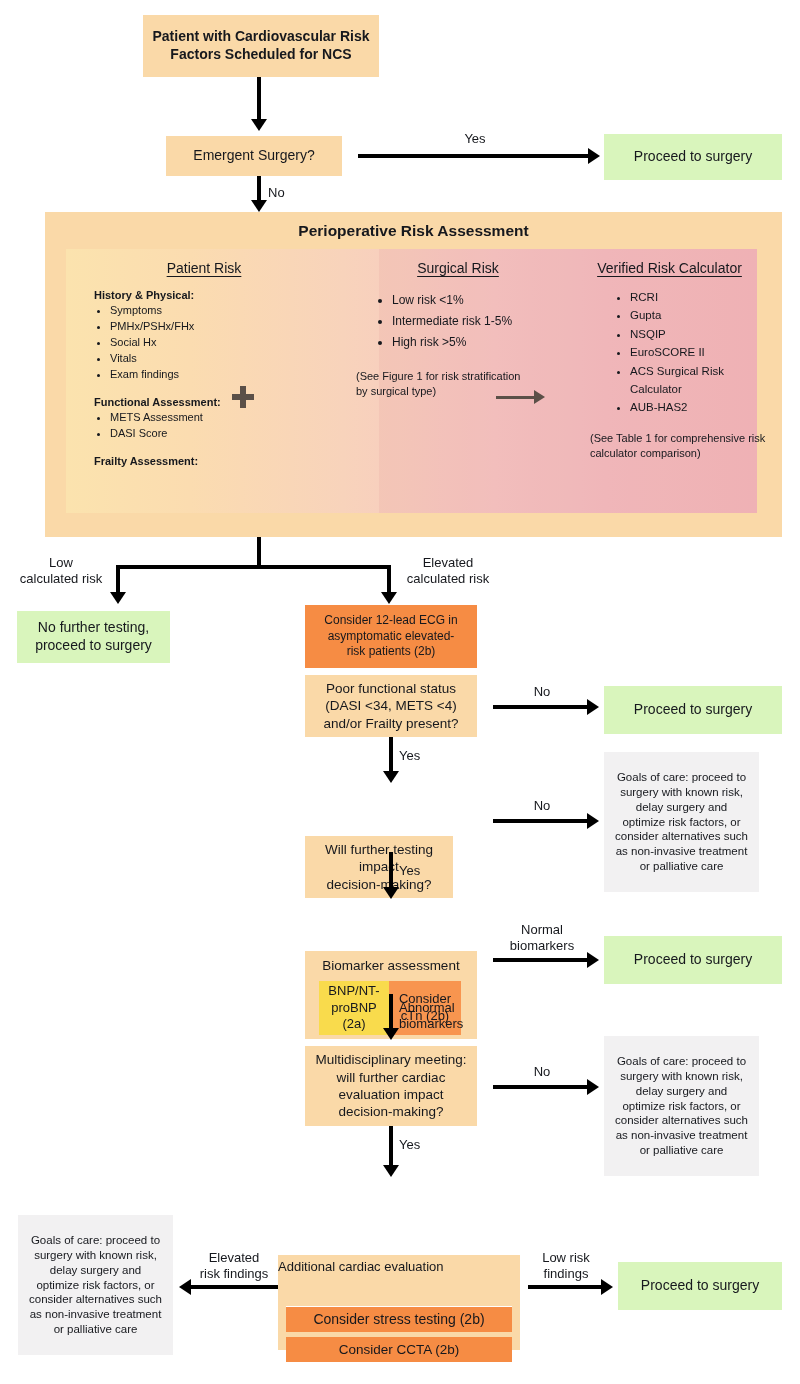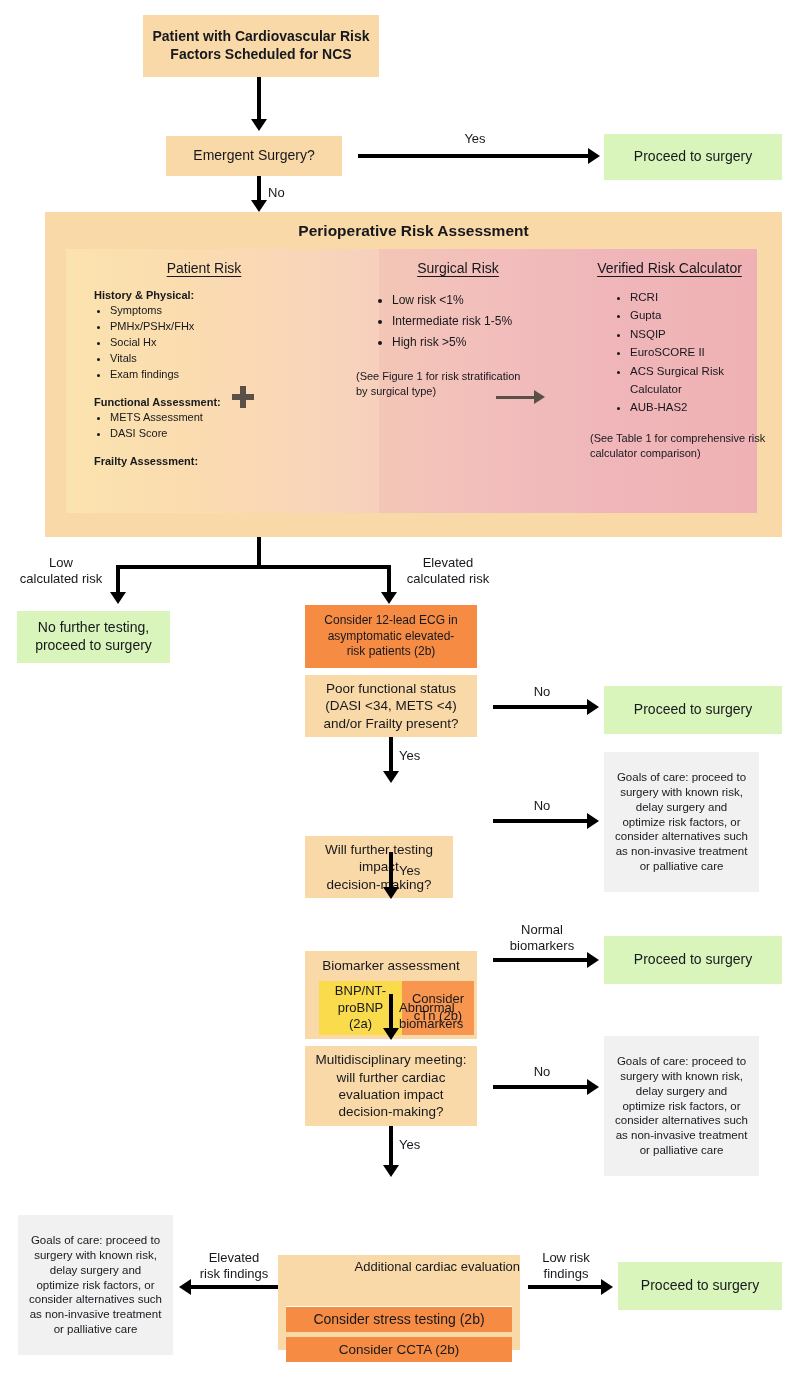--- a/index.html
+++ b/index.html
@@ -289,21 +289,21 @@
 
   <div class="node gray" style="left:604px; top:752px; width:155px; height:140px; font-size:11.5px; padding:0 10px; white-space:normal;">Goals of care: proceed to surgery with known risk, delay surgery and optimize risk factors, or consider alternatives such as non-invasive treatment or palliative care</div>
 
   <div class="vline" style="left:389px; top:852px; width:4px; height:38px;"></div>
   <div class="arrowhead-down" style="left:383px; top:887px;"></div>
   <div class="edge-label" style="left:399px; top:863px; width:34px; text-align:left;">Yes</div>
 
   <div class="peach" style="position:absolute; left:305px; top:906px; width:172px; height:88px;margin-top:45px;">
     <div style="text-align:center; font-size:13.5px; color:#16181d; padding-top:7px;">Biomarker assessment</div>
     <div style="position:absolute; left:14px; top:30px; display:flex;">
-      <div class="node yellow" style="position:relative; left:0; top:0; width:83px; height:54px; font-size:13px;">BNP/NT-
+      <div class="node yellow" style="position:relative; left:0; top:0; width:70px; height:54px; font-size:13px;">BNP/NT-
 proBNP
 (2a)</div>
       <div class="node orange2" style="position:relative; left:0; top:0; width:72px; height:54px; font-size:13px;">Consider
 cTn (2b)</div>
     </div>
   </div>
 
   <div class="hline" style="left:493px; top:958px; width:97px; height:4px;"></div>
   <div class="arrowhead-right" style="left:587px; top:952px;"></div>
   <div class="edge-label" style="left:496px; top:922px; width:92px;">Normal
@@ -325,21 +325,21 @@
   <div class="arrowhead-right" style="left:587px; top:1079px;"></div>
   <div class="edge-label" style="left:518px; top:1064px; width:48px;">No</div>
 
   <div class="node gray" style="left:604px; top:1036px; width:155px; height:140px; font-size:11.5px; padding:0 10px; white-space:normal;">Goals of care: proceed to surgery with known risk, delay surgery and optimize risk factors, or consider alternatives such as non-invasive treatment or palliative care</div>
 
   <div class="vline" style="left:389px; top:1126px; width:4px; height:42px;"></div>
   <div class="arrowhead-down" style="left:383px; top:1165px;"></div>
   <div class="edge-label" style="left:399px; top:1137px; width:34px; text-align:left;">Yes</div>
 
   <div class="peach" style="position:absolute; left:278px; top:1255px; width:242px; height:95px;">
-    <div style="text-align:right; font-size:13px; color:#16181d; padding-top:4px;">Additional cardiac evaluation</div>
+    <div style="text-align:left; font-size:13px; color:#16181d; padding-top:4px;">Additional cardiac evaluation</div>
     <div class="node white" style="position:absolute; left:8px; top:23px; width:226px; height:25px; font-size:13.5px;margin-top:28px;">Consider echo if suspicion for HF</div>
     <div class="node orange" style="position:absolute; left:8px; top:52px; width:226px; height:25px; font-size:14px;">Consider stress testing (2b)</div>
     <div class="node orange" style="position:absolute; left:8px; top:82px; width:226px; height:25px; font-size:13.5px;">Consider CCTA (2b)</div>
   </div>
 
   <div class="hline" style="left:190px; top:1285px; width:88px; height:4px;"></div>
   <div class="arrowhead-left" style="left:179px; top:1279px;"></div>
   <div class="edge-label" style="left:186px; top:1250px; width:96px;">Elevated
 risk findings</div>
 

